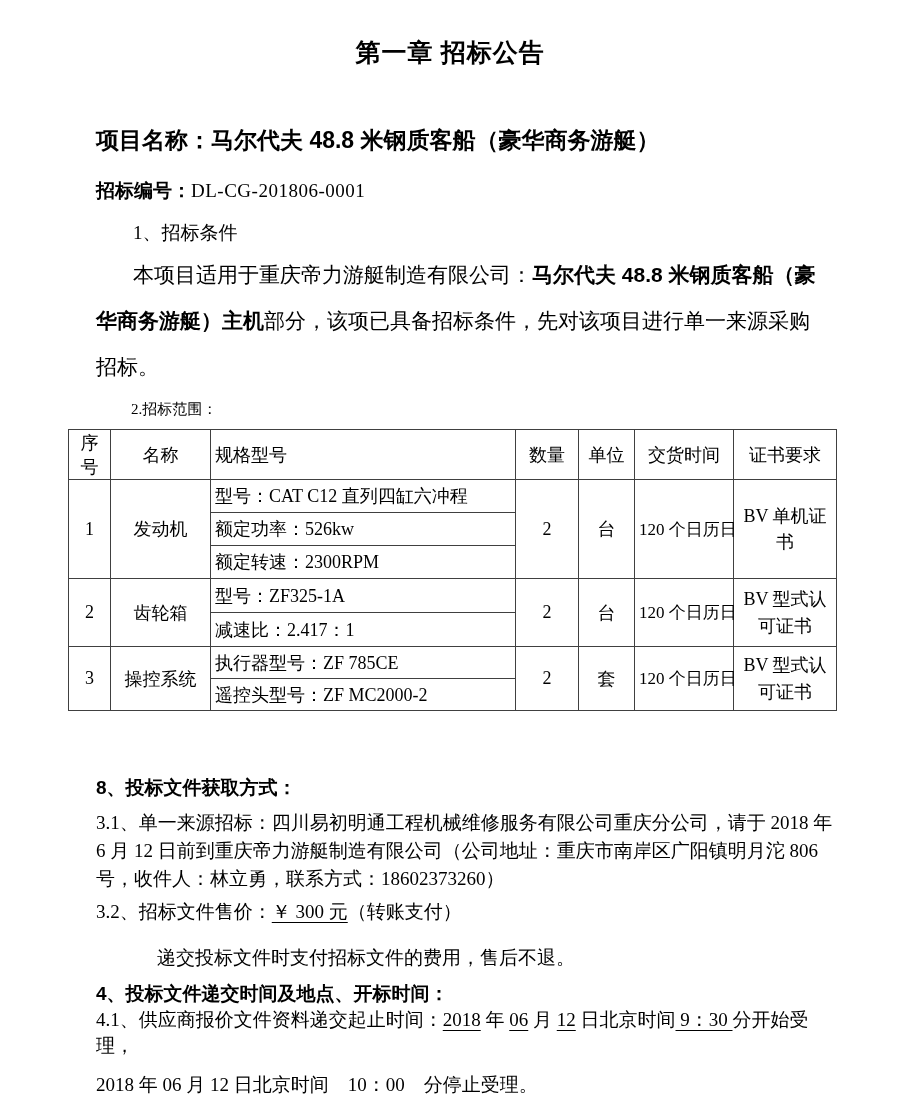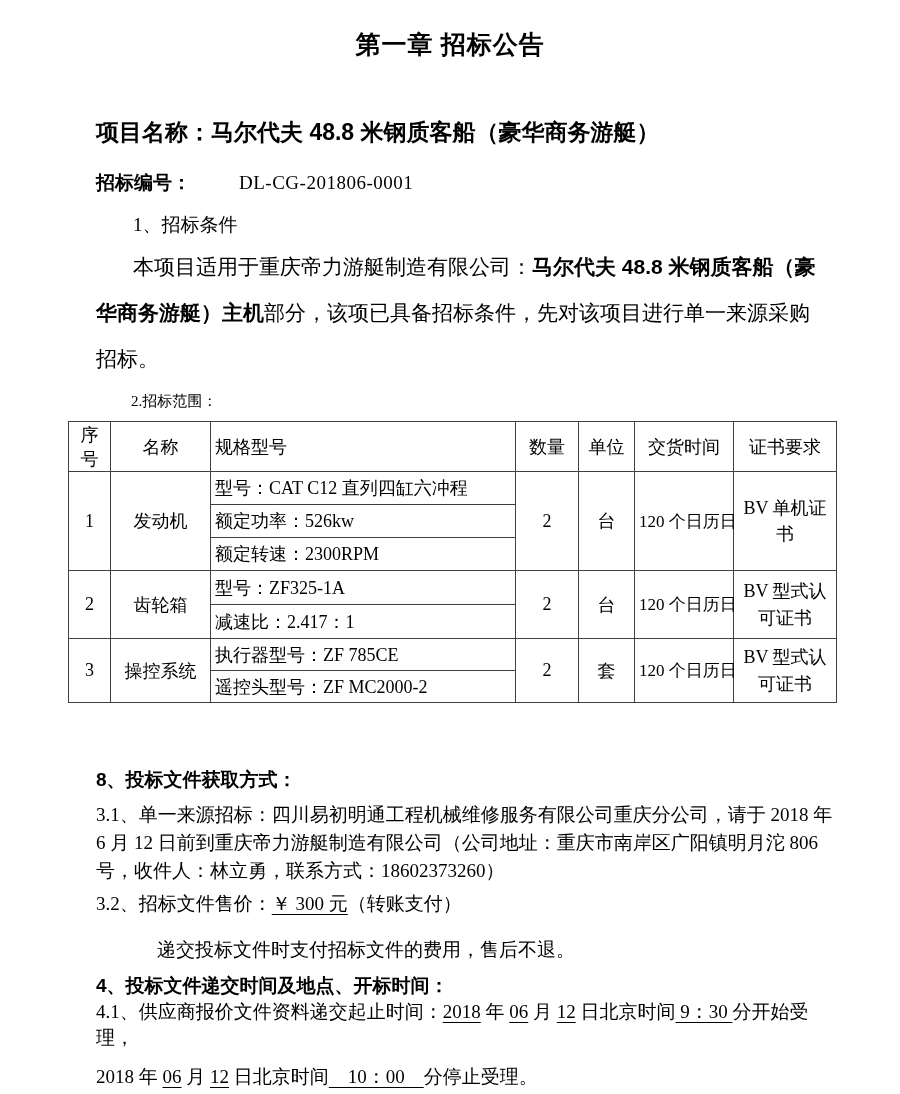--- a/index.html
+++ b/index.html
@@ -3,31 +3,31 @@
 <meta charset="utf-8">
 <style>
   * { box-sizing: border-box; margin: 0; padding: 0; }
   html, body { background: #ffffff; }
   body {
     width: 900px; height: 1094px; overflow: hidden;
     color: #000;
     font-family: "Liberation Serif", "DejaVu Serif", serif;
   }
   .chapter-title {
-    margin-top: 28px; text-align: center;
+    margin-top: 36px; text-align: center;
     font-size: 25px; font-weight: 700; letter-spacing: 1px;
   }
   .content { margin: 0 62px 0 96px; }
   .project-name {
     margin-top: 56px; font-size: 23px; font-weight: 700;
     font-family: "Liberation Sans", "DejaVu Sans", sans-serif;
   }
   .tender-no { margin-top: 22px; font-size: 19px; }
   .tender-no .label { font-weight: 700; font-family: "Liberation Sans", "DejaVu Sans", sans-serif; }
-  .tender-no .value { letter-spacing: .5px; margin-left: 48px; }
+  .tender-no .value { letter-spacing: .5px; }
   .h-num { margin-top: 16px; margin-left: 37px; font-size: 19px; }
   .intro { margin-top: 6px; font-size: 21px; line-height: 46px; }
   .intro .line { white-space: nowrap; }
   .intro .indent { padding-left: 37px; }
   .intro .bold-run { font-weight: 700; font-family: "Liberation Sans", "DejaVu Sans", sans-serif; }
   .s2-heading { margin-top: 10px; margin-left: 35px; font-size: 15px; }
 
   table.scope {
     border-collapse: collapse; table-layout: fixed;
     width: 768px; margin-top: 10px; margin-left: -28px;

